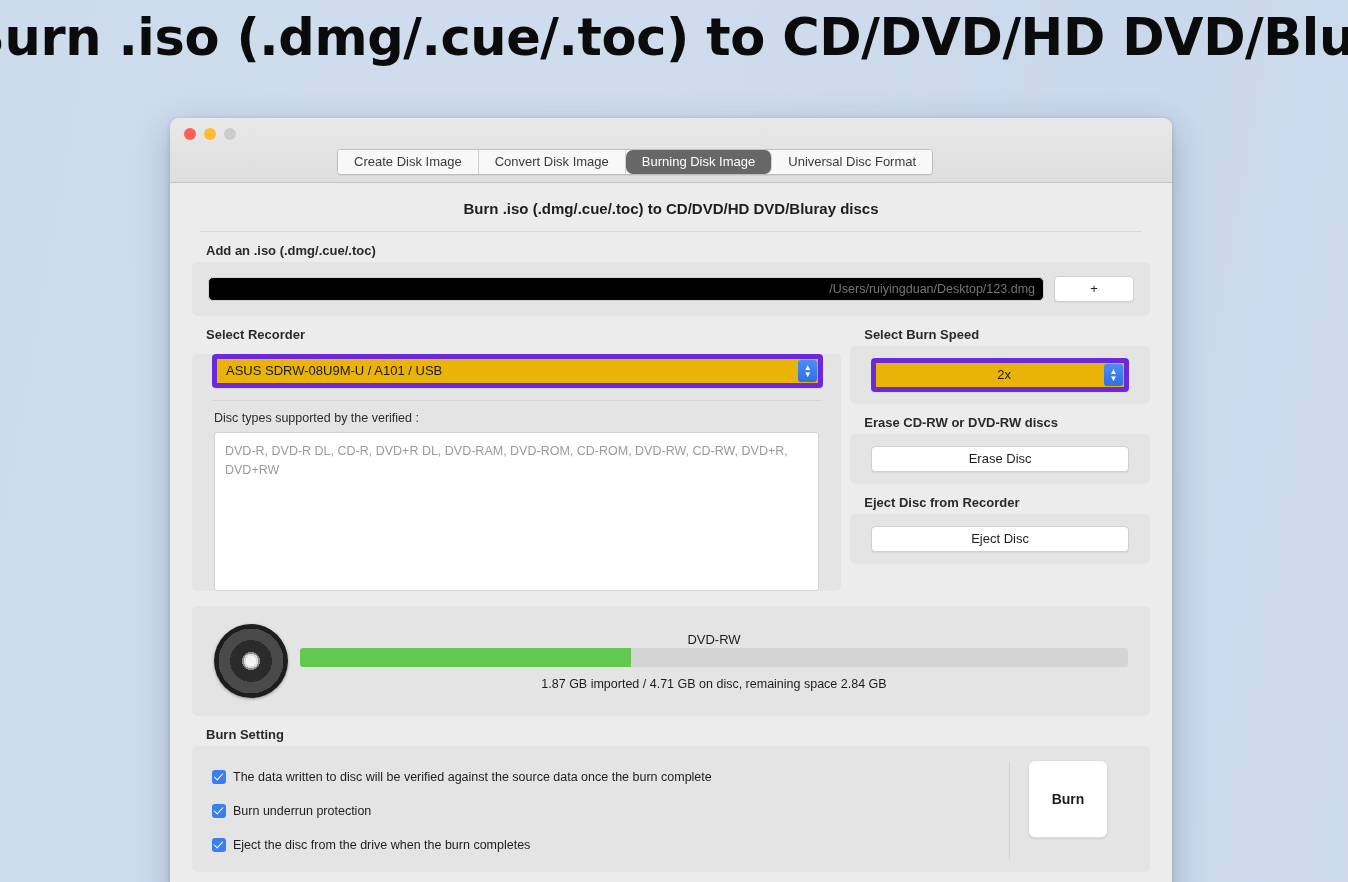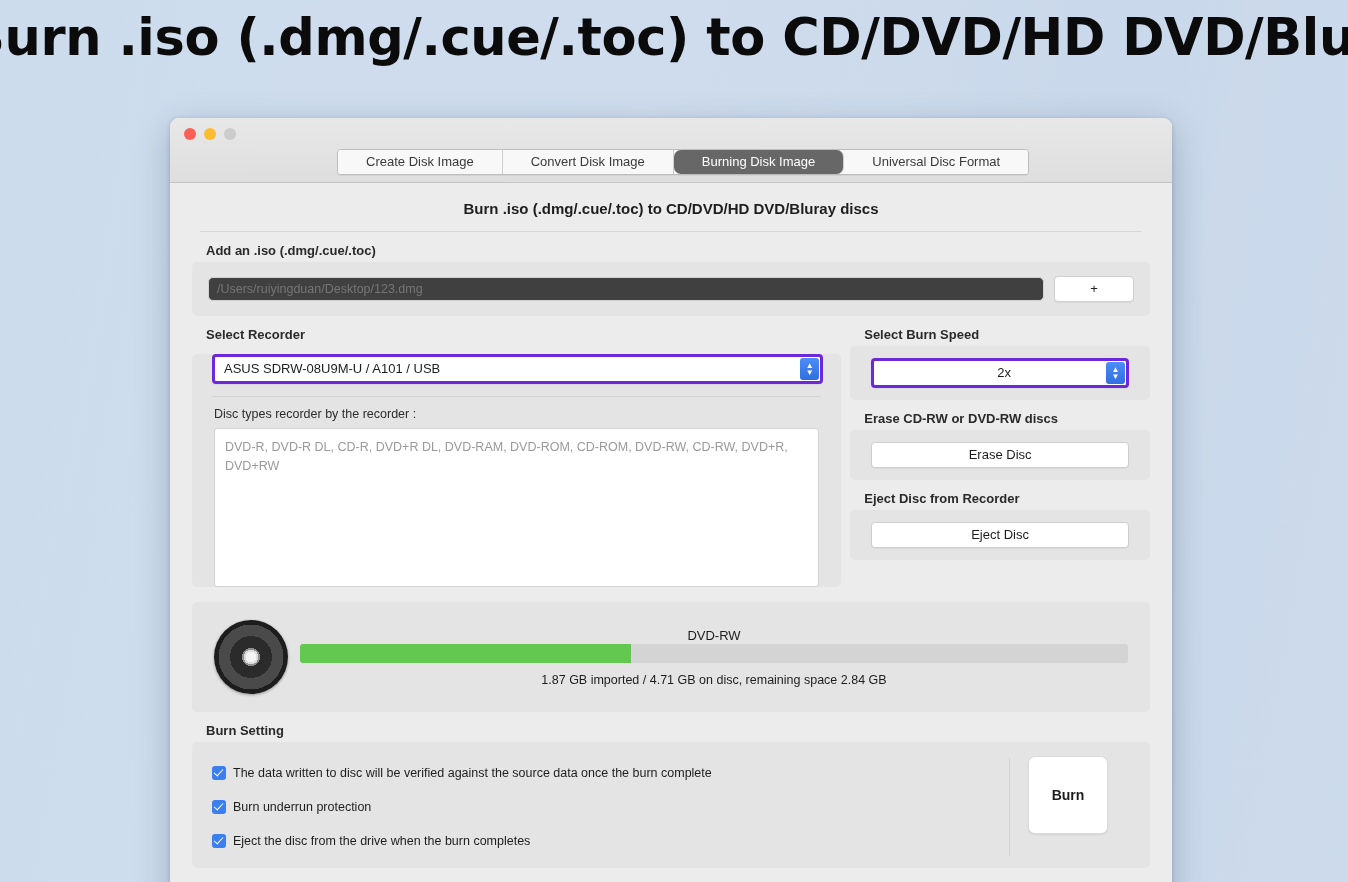--- a/index.html
+++ b/index.html
@@ -58,21 +58,21 @@
     position: absolute;
     left: 167px; top: 31px;
     display: flex;
     border: 1px solid #bdbdbd;
     border-radius: 4px;
     overflow: hidden;
     background: #f7f7f7;
     box-shadow: 0 1px 1px rgba(0,0,0,.06);
   }
   .tab {
-    padding: 0 28px;
+    padding: 0 16px;
     height: 24px;
     line-height: 24px;
     font-size: 13px;
     color: #3a3a3a;
     background: #f8f8f8;
     border-right: 1px solid #cfcfcf;
     white-space: nowrap;
     cursor: default;
   }
   .tab:last-child { border-right: none; }
@@ -105,26 +105,27 @@
     border-radius: 5px;
     margin: 0 22px;
   }
 
   
   .file-row { display: flex; align-items: center; padding: 14px 16px; gap: 10px; }
   .file-input {
     flex: 1;
     height: 22px;
     line-height: 22px;
-    background: #404040;
+    background: #000000;
     border: 1px solid #d2d2d2;
     border-radius: 5px;
     font-size: 12.5px;
     color: #a6a6a6;
     padding: 0 8px;
+    text-align: right;
   }
   .plus-btn {
     width: 78px; height: 24px; line-height: 23px;
     background: #fff;
     border: 1px solid #cfcfcf;
     border-radius: 4px;
     text-align: center;
     font-size: 13px;
     color: #222;
     box-shadow: 0 1px 1px rgba(0,0,0,.05);
@@ -140,22 +141,22 @@
     font-weight: 700;
     color: #2a2a2a;
     margin: 11px 0 4px 14px;
   }
   .panel2 { background: #e4e4e4; border-radius: 5px; }
 
   .select {
     position: relative;
     margin: 12px 18px 0 20px;
     height: 24px;
-    background: #ffffff;
-    border: 3px solid #6d28d9;
+    background: #eab308;
+    border: 5px solid #6d28d9;
     border-radius: 4px;
     box-shadow: 0 1px 1px rgba(0,0,0,.05);
   }
   .select .val {
     line-height: 24px;
     font-size: 13px;
     color: #1d1d1d;
     padding-left: 9px;
   }
   .select.center .val { text-align: center; padding-left: 8px; }
@@ -295,21 +296,21 @@
         <div class="lbl-out">Select Recorder</div>
         <div class="panel2">
           <div class="select">
             <div class="val">ASUS SDRW-08U9M-U / A101 / USB</div>
             <div class="stepper">
                 <span>▲</span>
                 <span>▼</span>
               </div>
           </div>
           <div class="sub-divider"></div>
-          <div class="sub-label">Disc types recorder by the recorder :</div>
+          <div class="sub-label">Disc types supported by the verified :</div>
           <div class="listbox">DVD-R, DVD-R DL, CD-R, DVD+R DL, DVD-RAM, DVD-ROM, CD-ROM, DVD-RW, CD-RW, DVD+R, DVD+RW</div>
         </div>
       </div>
 
       <div class="col-right">
         <div class="lbl-out">Select Burn Speed</div>
         <div class="rpanel">
           <div class="select center" style="margin:0 21px;">
             <div class="val">2x</div>
             <div class="stepper">

